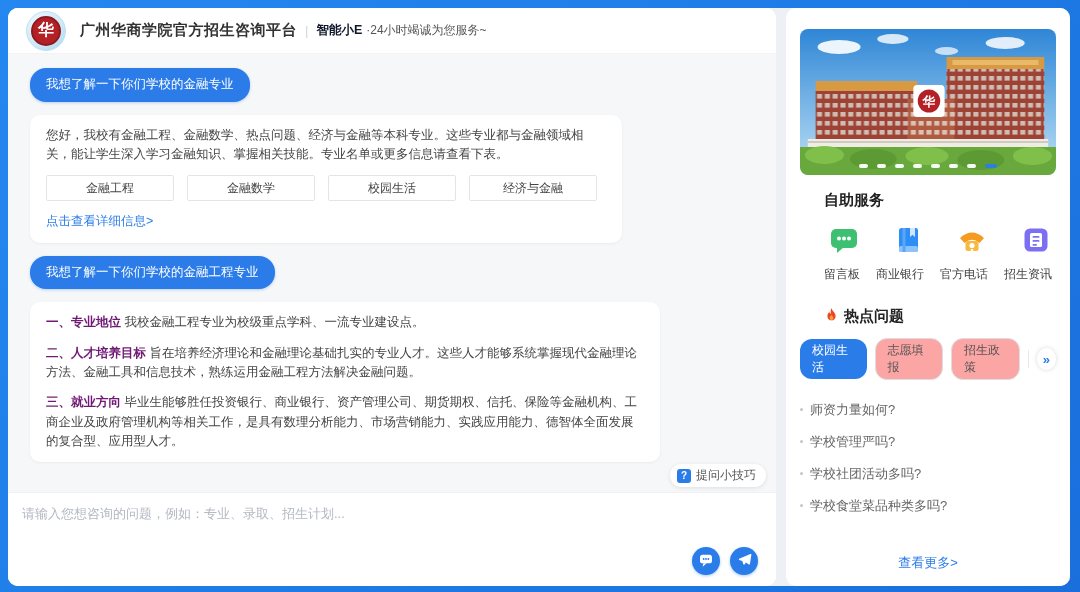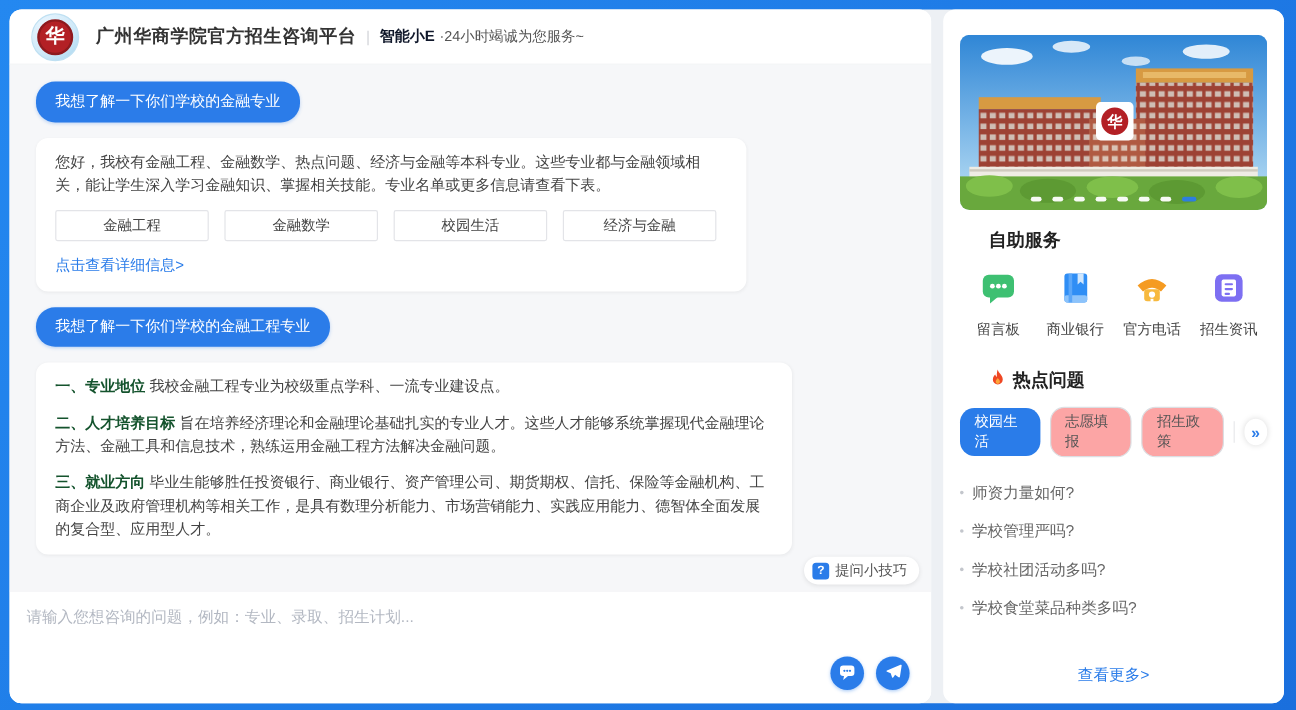--- a/index.html
+++ b/index.html
@@ -37,21 +37,21 @@
   .bubble-bot.b1 { max-width:592px; }
   .bubble-bot.b2 { max-width:630px; }
   .majors { display:flex; gap:13px; margin-top:11px; }
   .major-btn { flex:0 0 auto; width:128px; height:26px; background:#fff;
     border:1px solid #e3e4e8; border-radius:2px; font-size:12px; color:#444;
     display:flex; align-items:center; justify-content:center; cursor:pointer; }
   .detail-link { display:inline-block; margin-top:11px; color:#2a7ce9; font-size:12.5px;
     text-decoration:none; cursor:pointer; }
   .bot-sec { margin-bottom:11px; }
   .bot-sec:last-child { margin-bottom:0; }
-  .bot-sec b { color:#14532d; }
+  .bot-sec b { color:#701a75; }
 
   .tips { position:absolute; right:10px; bottom:5px; background:#fff; border-radius:12px;
     padding:3px 10px 3px 7px; display:flex; align-items:center; gap:5px;
     box-shadow:0 1px 4px rgba(0,0,0,.1); font-size:12px; color:#555; cursor:pointer; }
   .tips-q { width:14px; height:14px; background:#2a7ce9; color:#fff; border-radius:3px;
     font-size:10px; font-weight:bold; display:flex; align-items:center; justify-content:center; }
 
   .input-area { flex:0 0 94px; background:#fff; border-top:1px solid #f0f1f3;
     position:relative; padding:12px 14px; }
   .input-box { width:100%; height:40px; border:none; outline:none; resize:none;
@@ -69,21 +69,21 @@
     flex:0 0 auto; cursor:pointer; }
   .carousel svg { display:block; width:100%; height:100%; }
   .dots { position:absolute; left:0; right:0; bottom:7px; display:flex; gap:9px;
     justify-content:center; }
   .dot { width:9px; height:4px; border-radius:2px; background:#fff; opacity:.95; cursor:pointer; }
   .dot.active { background:#2a7ce9; width:12px; }
 
   .side-title { font-size:15px; font-weight:bold; color:#222; margin-top:16px;
     display:flex; align-items:center; gap:5px;margin-left:24px; }
   .services { display:flex; justify-content:space-between; padding:0 4px; margin-top:14px; }
-  .service { display:flex; flex-direction:column; align-items:center; gap:7px;
+  .service { display:flex; flex-direction:column; align-items:flex-end; gap:7px;
     font-size:12px; color:#444; cursor:pointer; width:56px; }
 
   .tags { display:flex; align-items:center; gap:8px; margin-top:12px; }
   .tag { font-size:12px; padding:3px 12px; border-radius:12px; cursor:pointer; }
   .tag.active { background:#2a7ce9; color:#fff; }
   .tag.plain { background:#fca5a5; border:1px solid #dcdee2; color:#555; }
   .tag-divider { width:1px; height:18px; background:#e8e9ec; margin-left:auto; }
   .tag-more { width:22px; height:22px; border-radius:50%; background:#fff;
     box-shadow:0 0 5px rgba(0,0,0,.15); color:#2a7ce9; font-size:13px; font-weight:bold;
     display:flex; align-items:center; justify-content:center; cursor:pointer; }

